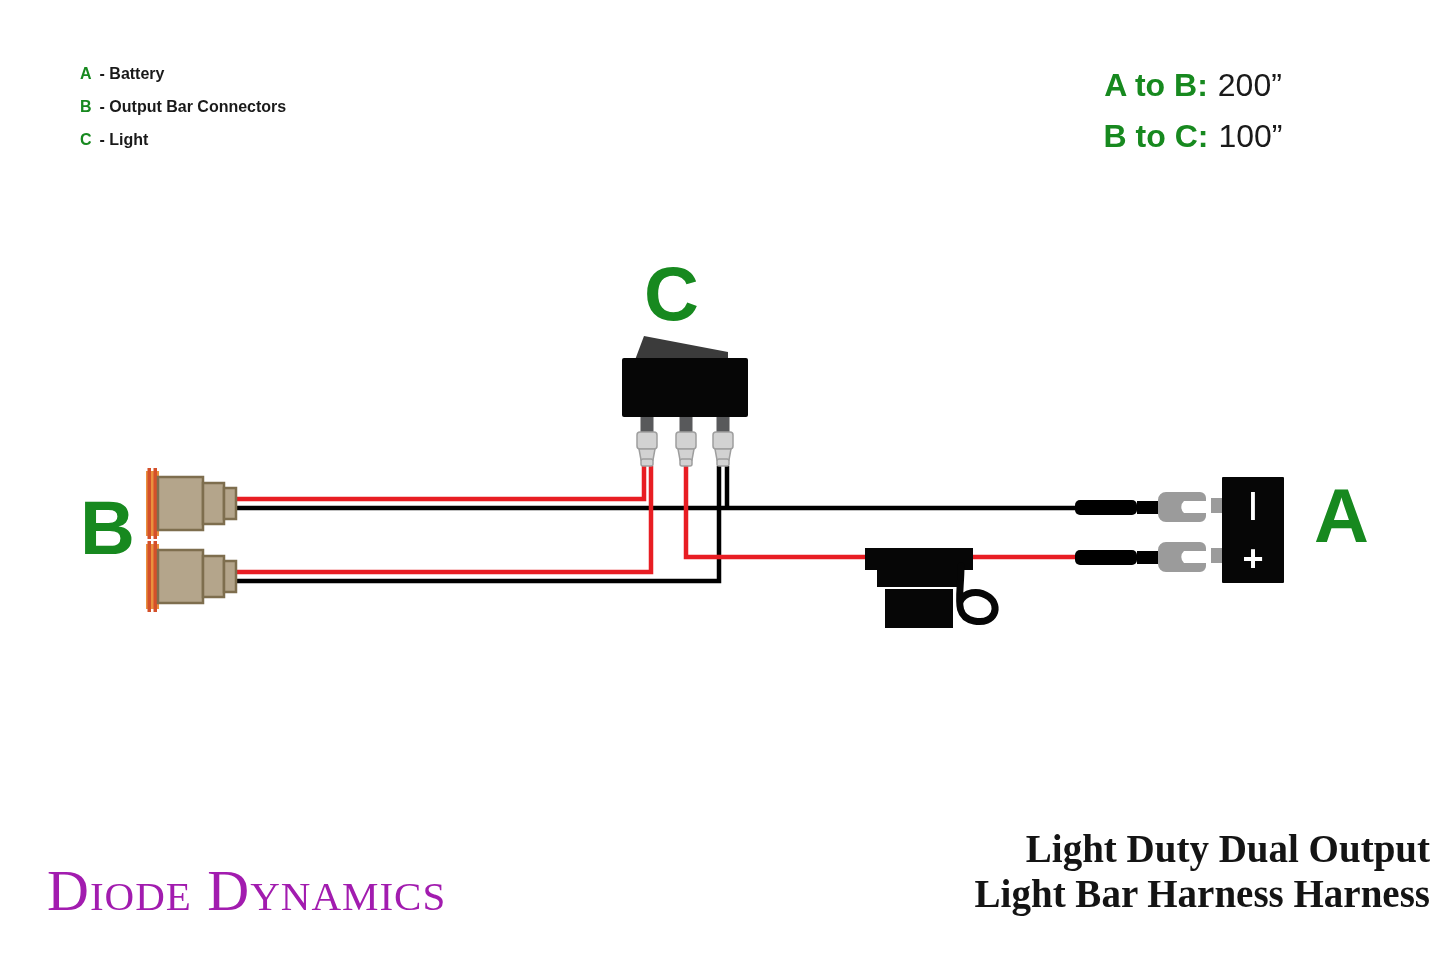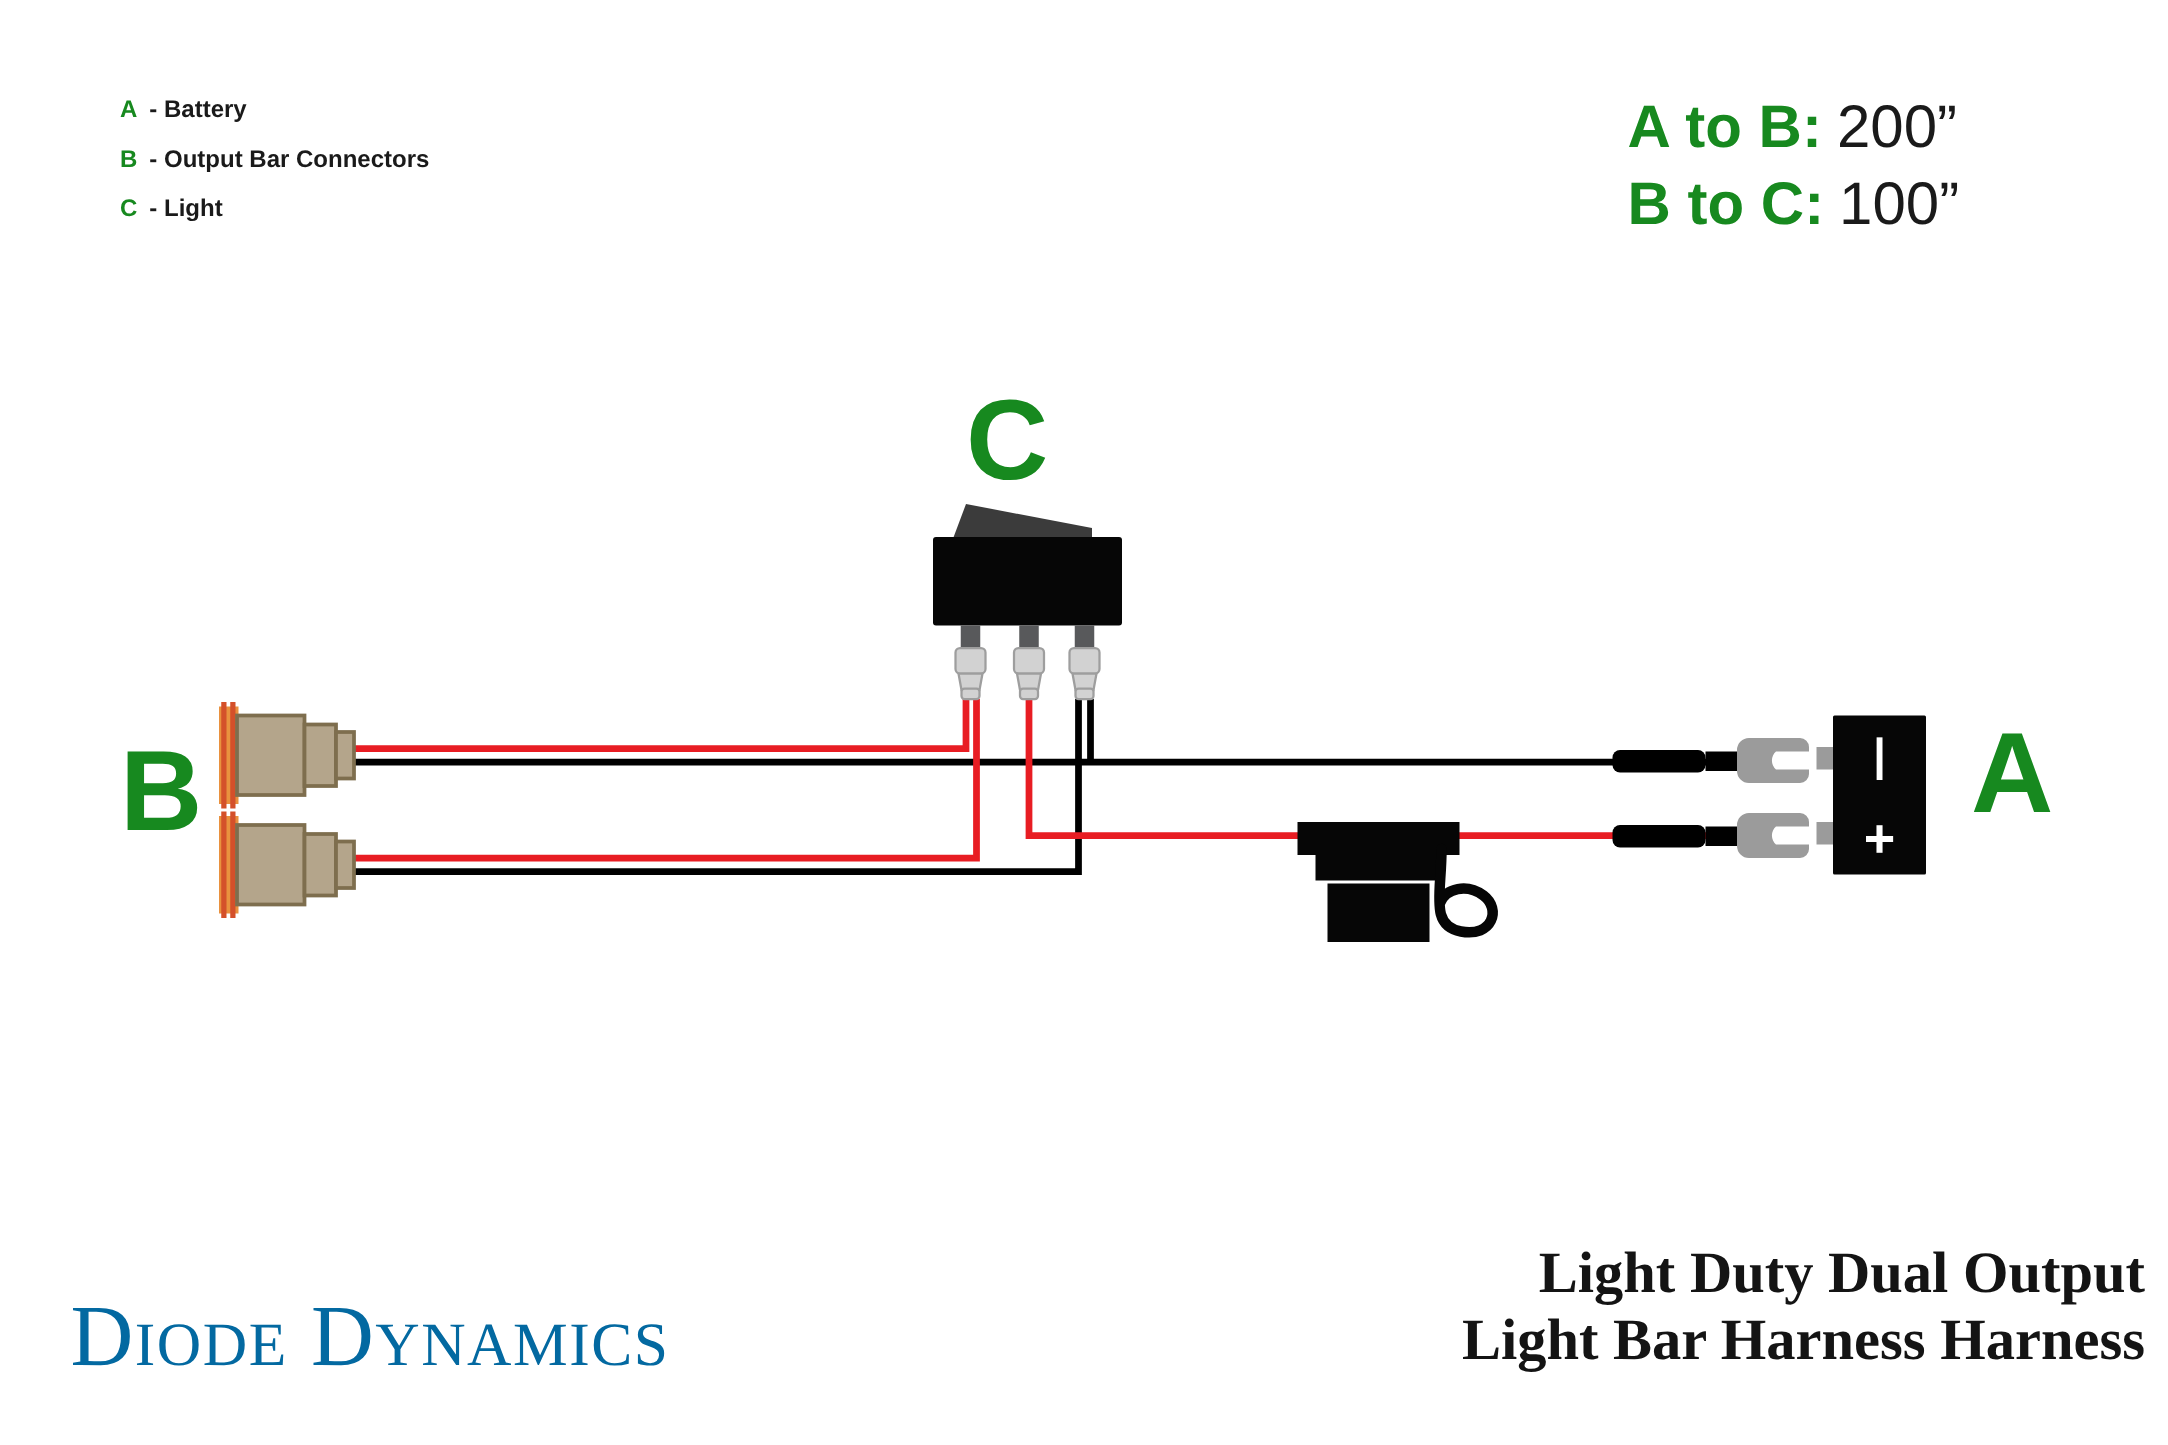--- a/index.html
+++ b/index.html
@@ -13,22 +13,22 @@
   
   .legend{
     position:absolute;left:80px;top:57px;
     font-weight:bold;font-size:16px;line-height:33px;
     color:var(--text-black);
   }
   .legend-row{white-space:nowrap;}
   .legend-letter{color:var(--green);margin-right:8px;}
   
   .distances{
-    position:absolute;left:1085px;top:60px;width:290px;
-    font-size:40px;line-height:51px;white-space:nowrap;
+    position:absolute;left:1048px;top:60px;width:290px;
+    text-align:center;font-size:32px;line-height:51px;white-space:nowrap;
   }
   .dist-label{color:var(--green);font-weight:bold;}
   .dist-value{color:var(--text-black);font-weight:normal;margin-left:10px;}
   
   .big-letter{
     position:absolute;
     color:var(--green);
     font-weight:bold;font-size:76px;line-height:76px;
   }
   #letter-b{left:80px;top:490px;}
@@ -55,21 +55,21 @@
   .fork{fill:var(--fork-gray);}
   .tab{fill:var(--fork-gray);}
   .sleeve{fill:var(--wire-black);}
   .fuse{fill:var(--switch-black);}
   .fuse-loop{stroke:var(--switch-black);stroke-width:7;fill:none;stroke-linecap:round;}
   
   .logo{
     position:absolute;left:47px;top:862px;
     font-family:"Liberation Serif",serif;
     font-variant:small-caps;
-    font-size:58px;line-height:58px;color:#0369a1;
+    font-size:58px;line-height:58px;color:#a21caf;
     letter-spacing:1px;white-space:nowrap;
   }
   .footer-title{
     position:absolute;left:810px;top:826px;width:620px;
     text-align:right;font-weight:bold;font-size:39px;line-height:45px;
     color:#141414;white-space:nowrap;font-family:Liberation Serif, serif;
   }
 </style>
 </head>
 <body>

